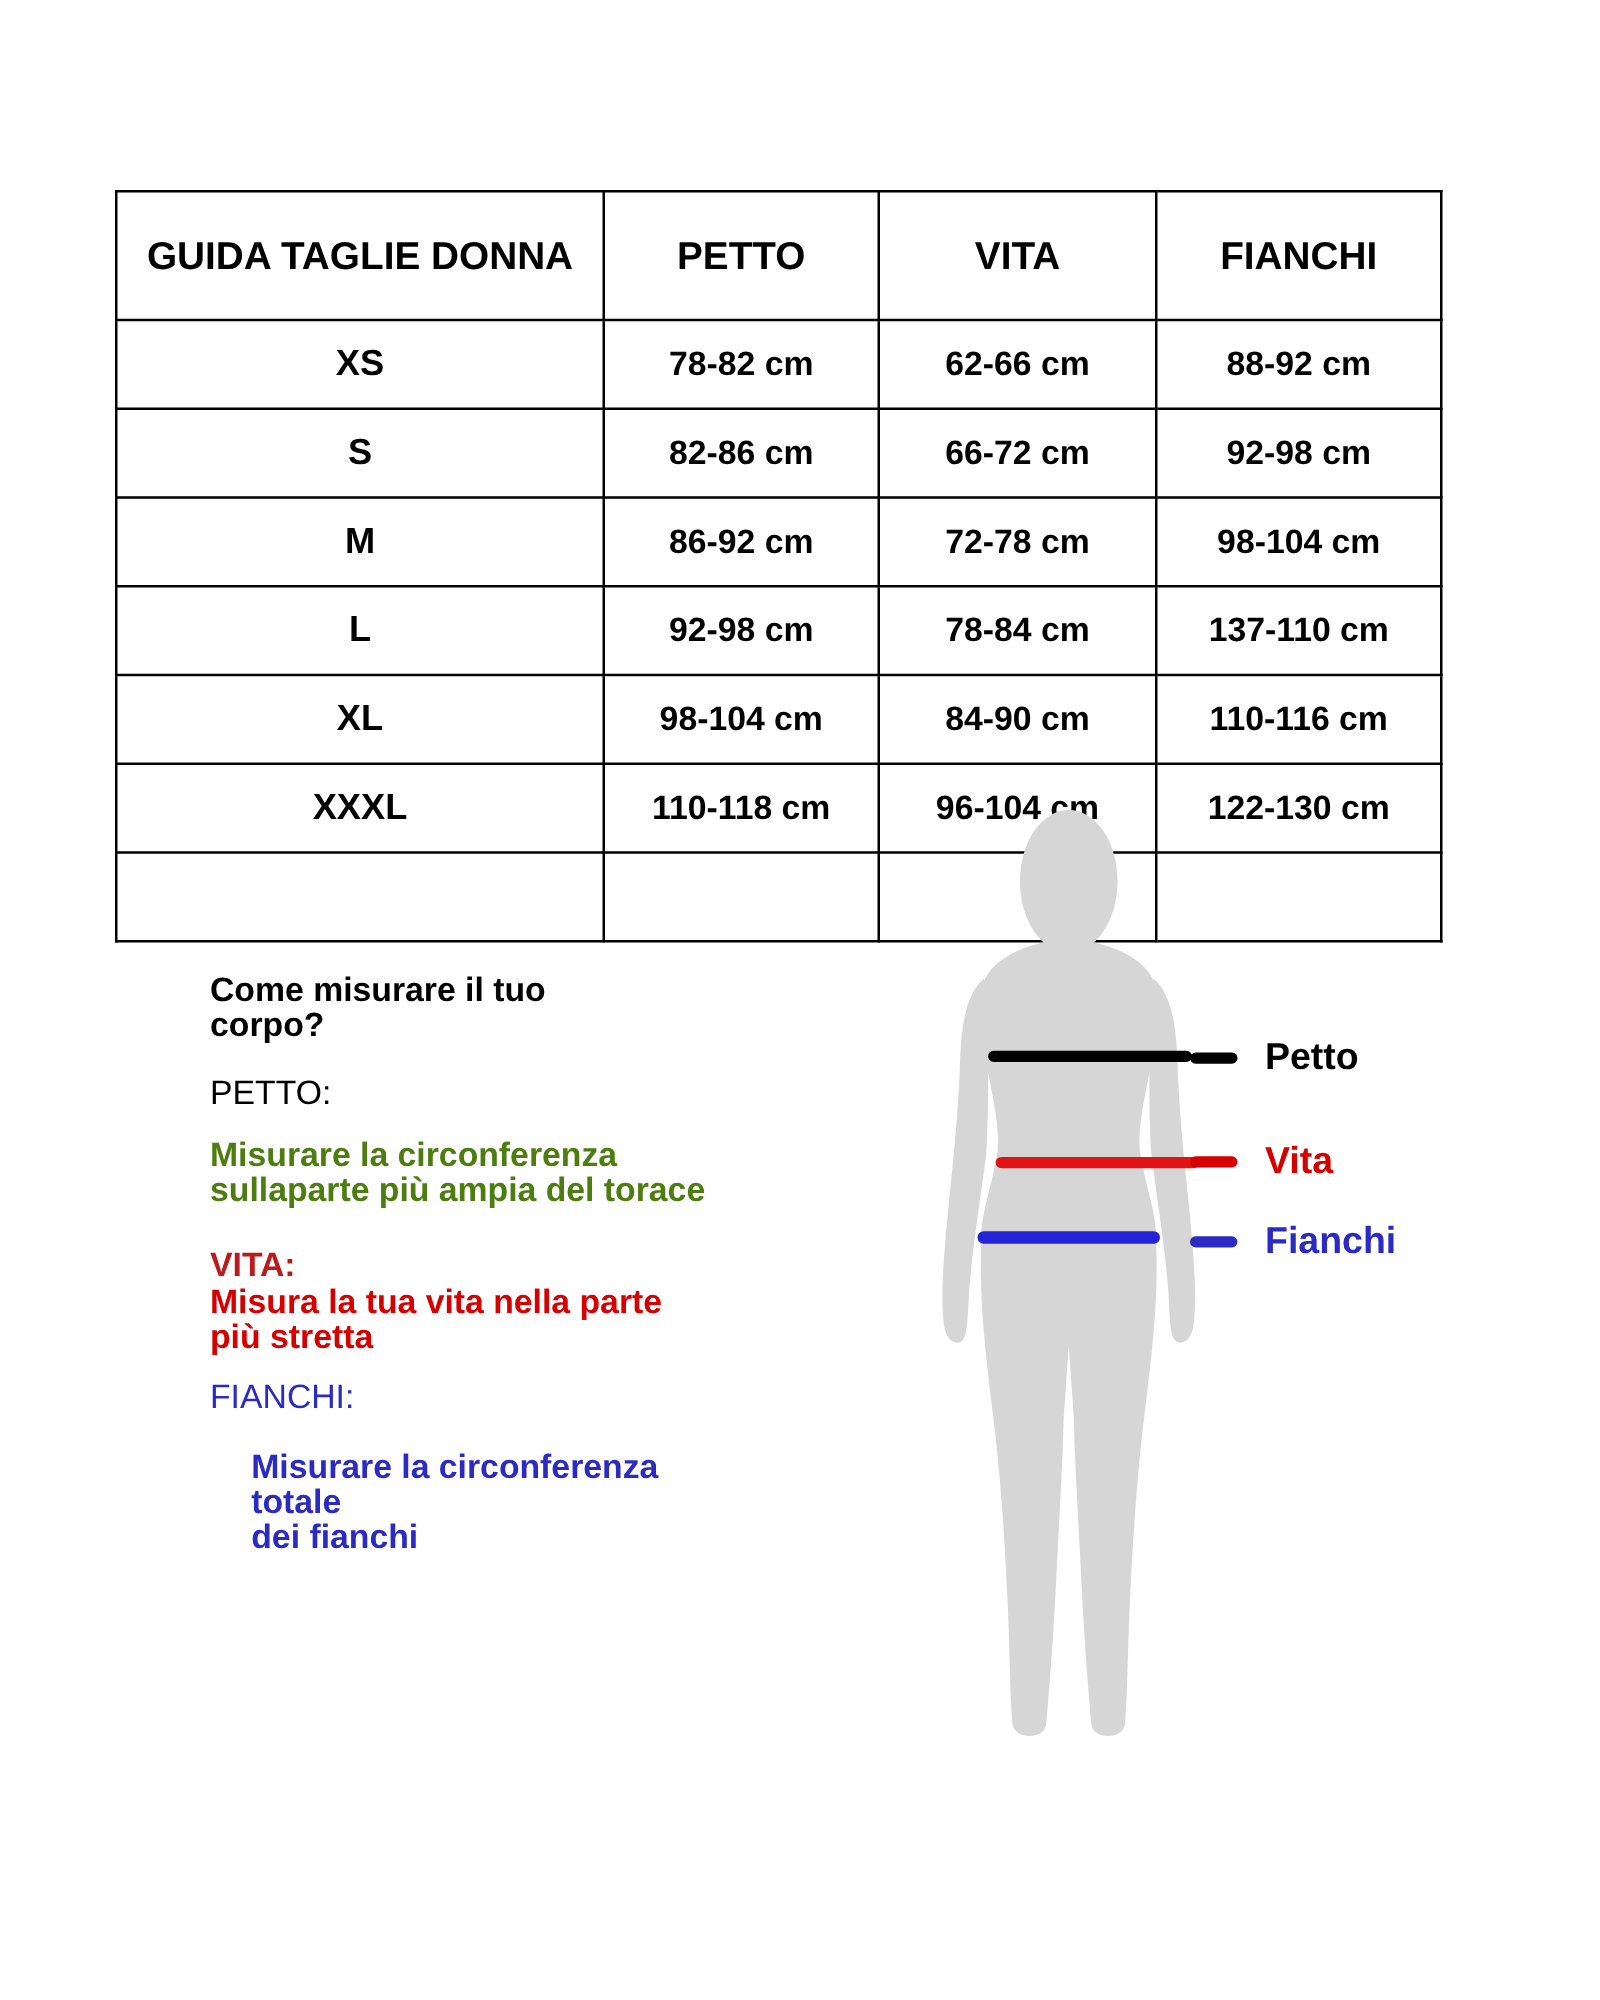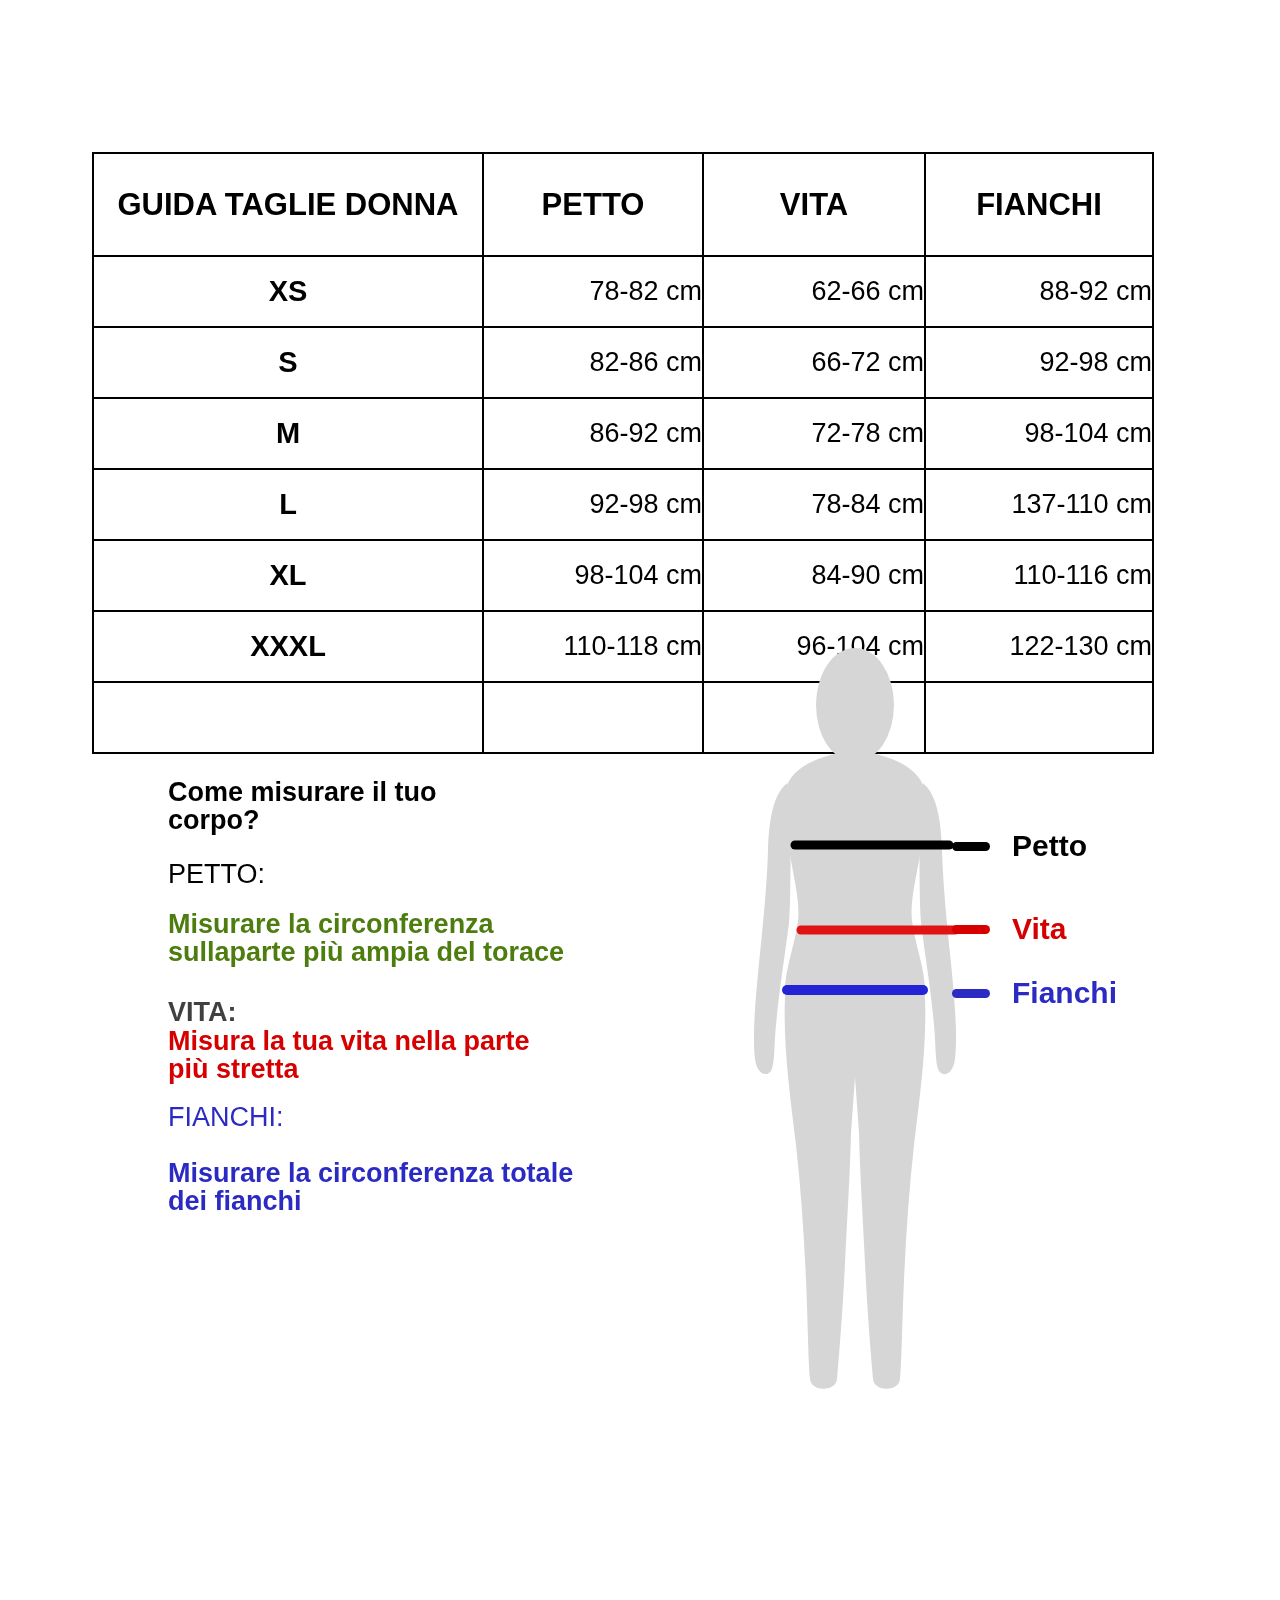--- a/index.html
+++ b/index.html
@@ -3,21 +3,21 @@
 <meta charset="utf-8">
 <style>
   html, body { margin: 0; padding: 0; }
   body { font-family: "Liberation Sans", "DejaVu Sans", sans-serif; background: #ffffff; }
   .page { position: relative; width: 1280px; height: 1600px; background: #ffffff; overflow: hidden; }
 
   
   table.size-table { position: absolute; left: 92px; top: 152px; border-collapse: collapse; table-layout: fixed; width: 1060px; }
   .size-table th, .size-table td { border: 2px solid #000; overflow: hidden; color: #000; }
   .size-table th { height: 99px; font-size: 31px; font-weight: bold; text-align: center; }
-  .size-table td { height: 37px; font-size: 27px; font-weight: normal; text-align: right; padding: 0 0 0 0; }
+  .size-table td { height: 37px; font-size: 27px; font-weight: bold; text-align: center; padding: 0 0 0 0; }
   .size-table td.size-cell { font-size: 29px; font-weight: bold; text-align: center; padding: 16px; }
   col.c1 { width: 390px; } col.c2 { width: 220px; } col.c3 { width: 222px; } col.c4 { width: 228px; }
 
   
   .instructions { position: absolute; left: 168px; top: 778px; width: 420px; font-size: 27px; line-height: 28px; color: #000; }
   .instr-title { font-weight: bold; white-space: pre-line; }
   .sec-heading { white-space: pre-line; }
   .sec-body { font-weight: bold; white-space: pre-line; }
   .h-petto { margin-top: 26px; }
   .b-petto { margin-top: 22px; }
@@ -102,25 +102,25 @@
       </tr>
     </tbody>
   </table>
 
   <div class="instructions">
     <div class="instr-title">Come misurare il tuo
 corpo?</div>
     <div class="sec-heading h-petto" style="color: rgb(0, 0, 0);">PETTO:</div>
     <div class="sec-body b-petto" style="color: #4d7c0f;">Misurare la circonferenza
 sullaparte più ampia del torace</div>
-    <div class="sec-heading h-vita" style="color: #404040;">VITA:</div>
+    <div class="sec-heading h-vita" style="color: #b91c1c;">VITA:</div>
     <div class="sec-body b-vita" style="color: rgb(214, 0, 0);">Misura la tua vita nella parte
 più stretta</div>
     <div class="sec-heading h-fianchi" style="color: rgb(43, 43, 196);">FIANCHI:</div>
-    <div class="sec-body b-fianchi" style="color: rgb(43, 43, 196);">Misurare la circonferenza totale
+    <div class="sec-body b-fianchi" style="color: rgb(43, 43, 196); margin-left: 33px;">Misurare la circonferenza totale
 dei fianchi</div>
   </div>
 
   <svg class="silhouette" viewBox="0 0 300 755" xmlns="http://www.w3.org/2000/svg">
     <g>
       <ellipse cx="150" cy="60" rx="39" ry="57" fill="#d6d6d6"></ellipse>
       <rect x="136" y="92" width="28" height="34" fill="#d6d6d6"></rect>
       <path d="M150,106 C126,108 96,116 84,136 C75,154 79,182 85,210 C90,238 95,258 93,276 C89,304 79,326 80,350 C82,388 102,408 150,410 C198,408 218,388 220,350 C221,326 211,304 207,276 C205,258 210,238 215,210 C221,182 225,154 216,136 C204,116 174,108 150,106 Z" fill="#d6d6d6"></path>
       <path d="M82,138 C68,150 64,175 63,205 C62,240 58,280 54,318 C51,350 47,388 50,414 C52,430 62,432 66,426 C70,419 69,400 71,380 C74,346 80,310 84,278 C86,250 85,220 86,190 C86,168 86,150 82,138 Z" fill="#d6d6d6"></path>
       <path d="M218,138 C232,150 236,175 237,205 C238,240 242,280 246,318 C249,350 253,388 250,414 C248,430 238,432 234,426 C230,419 231,400 229,380 C226,346 220,310 216,278 C214,250 215,220 214,190 C214,168 214,150 218,138 Z" fill="#d6d6d6"></path>

